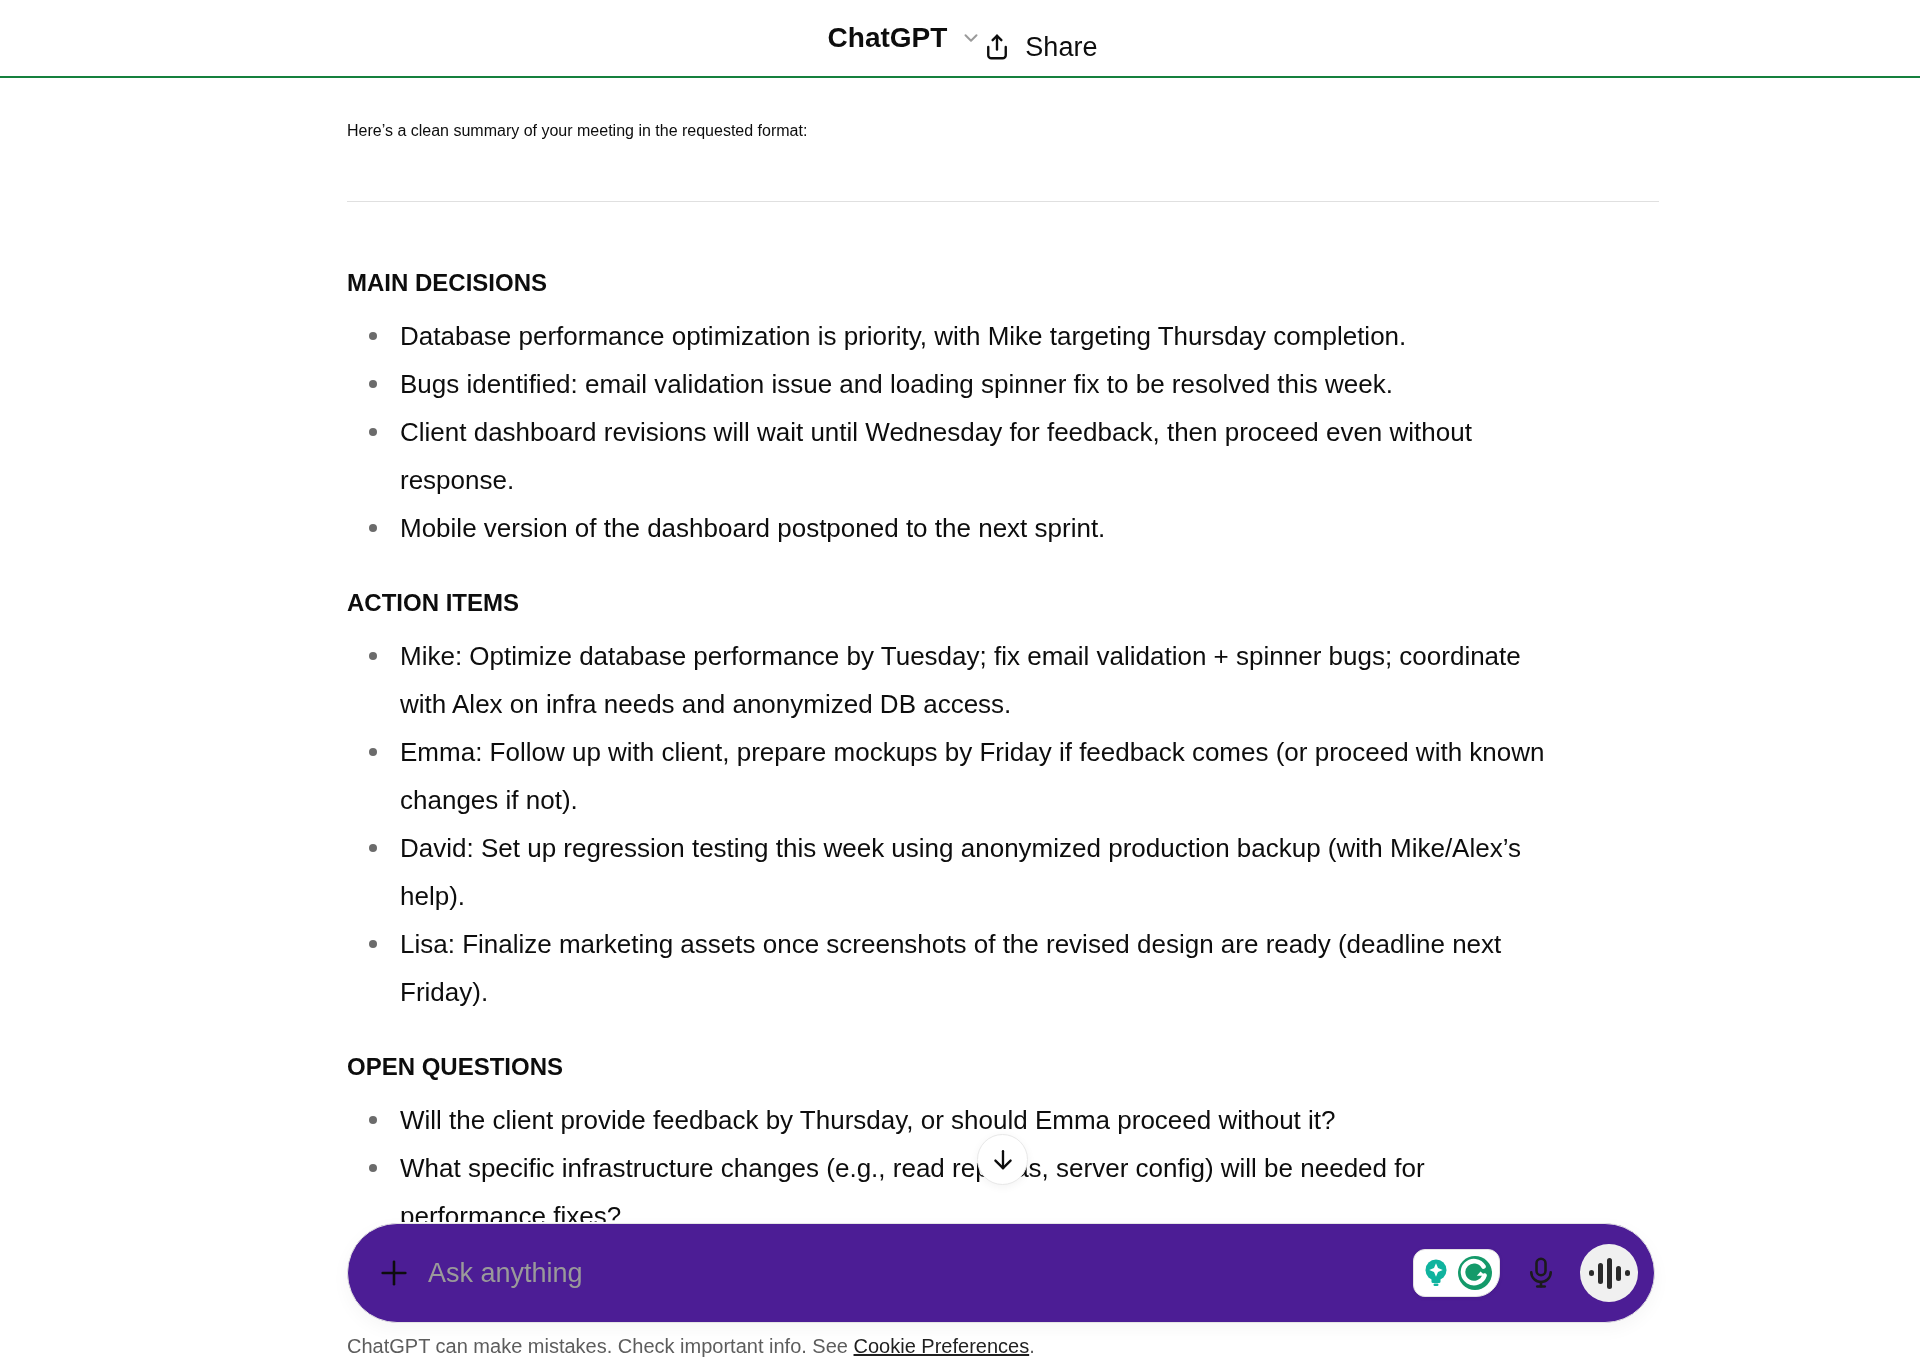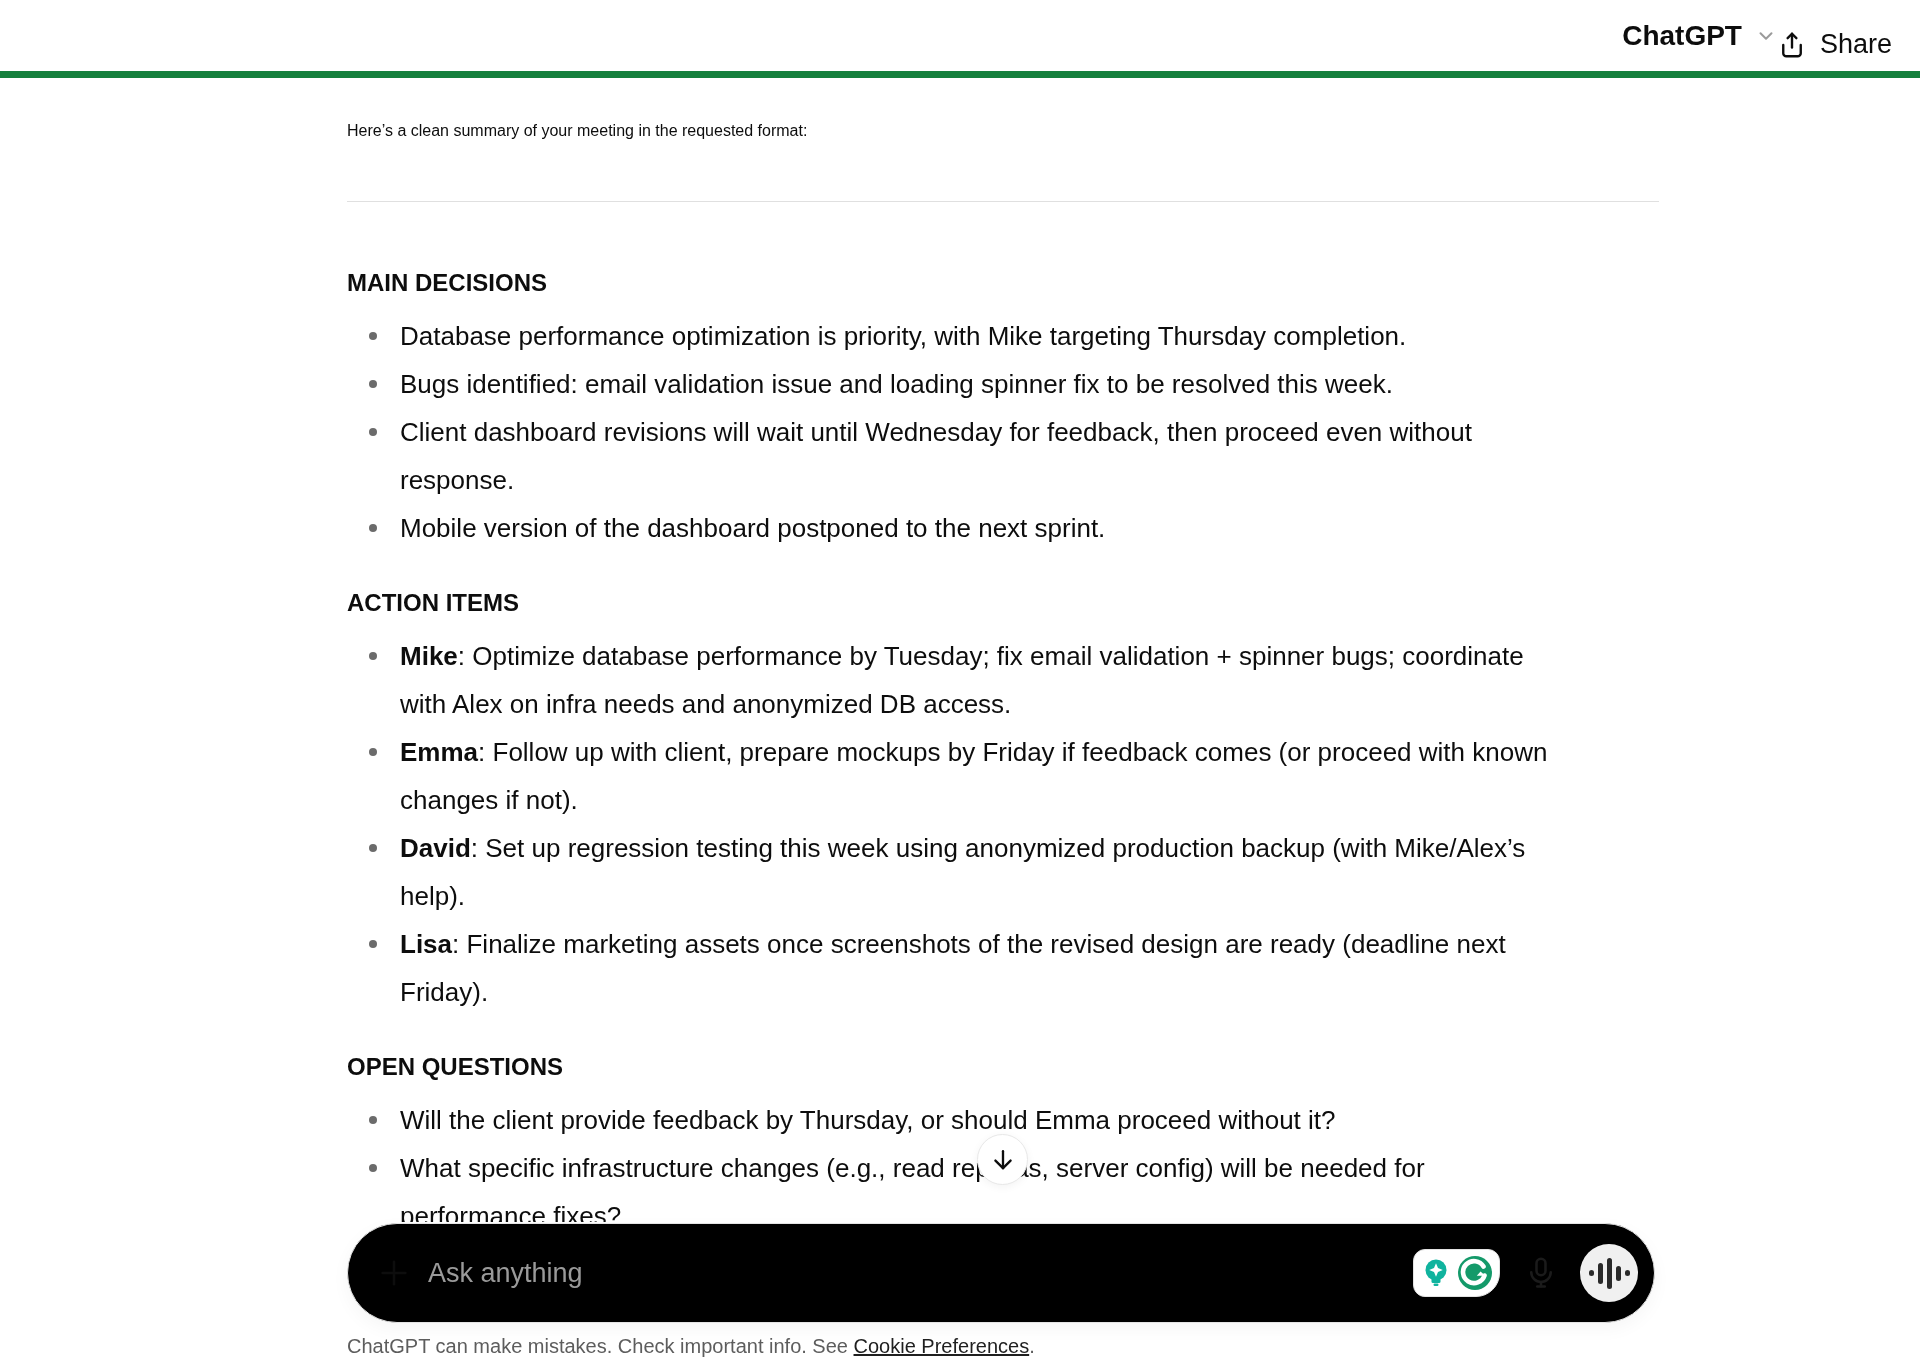--- a/index.html
+++ b/index.html
@@ -16,23 +16,23 @@
   body{
     position:relative;
     background:#ffffff;
     color:var(--text);
     font-family:"Liberation Sans","DejaVu Sans",sans-serif;
     overflow:hidden;
   }
   
   .header{
     position:absolute;top:0;left:0;right:0;height:78px;
-    display:flex;align-items:center;justify-content:flex-end;
+    display:flex;align-items:center;justify-content:center;
     padding:0 28px 0 33px;background:#fff;
-    border-bottom:7px solid #15803d;z-index:40;
+    border-bottom:2px solid #15803d;z-index:40;
   }
   .brand{
     display:flex;align-items:center;gap:13px;
     font-size:28px;font-weight:600;color:var(--text);
     cursor:pointer;border:none;background:none;
     font-family:inherit;
   }
   .share-btn{
     display:flex;align-items:center;gap:13px;
     font-size:27px;font-weight:500;color:var(--text);
@@ -57,37 +57,37 @@
   }
   .sec-list li{
     position:relative;padding-left:53px;
     font-size:26px;line-height:48px;
     white-space:pre-wrap;color:var(--text);
   }
   .sec-list li::before{
     content:"";position:absolute;left:22px;top:20px;
     width:8px;height:8px;border-radius:50%;background:#6b6b6b;
   }
-  .sec-list li strong{font-weight:700;}
+  .sec-list li strong{font-weight:400;}
   
   .scroll-btn{
     position:absolute;left:977px;top:1134px;width:51px;height:51px;
     border-radius:50%;background:#fff;border:1px solid #e8e8e8;
     box-shadow:0 2px 8px rgba(0,0,0,0.05);
     display:flex;align-items:center;justify-content:center;
     cursor:pointer;z-index:20;
   }
   
   .bottom-area{
     position:absolute;left:0;right:0;top:1222px;bottom:0;
     background:#fff;z-index:30;
   }
   .composer{
     position:absolute;left:347px;top:1px;width:1308px;height:100px;
-    background:#000000;border:1px solid var(--border);border-radius:50px;
+    background:#4c1d95;border:1px solid var(--border);border-radius:50px;
     box-shadow:0 6px 18px rgba(0,0,0,0.04);
     display:flex;align-items:center;
     padding:0 16px 0 24px;
   }
   .plus-btn{
     width:44px;height:44px;border:none;background:none;cursor:pointer;
     display:flex;align-items:center;justify-content:center;flex:0 0 auto;
   }
   .input-box{
     flex:1;margin-left:12px;font-size:27px;color:var(--placeholder);

